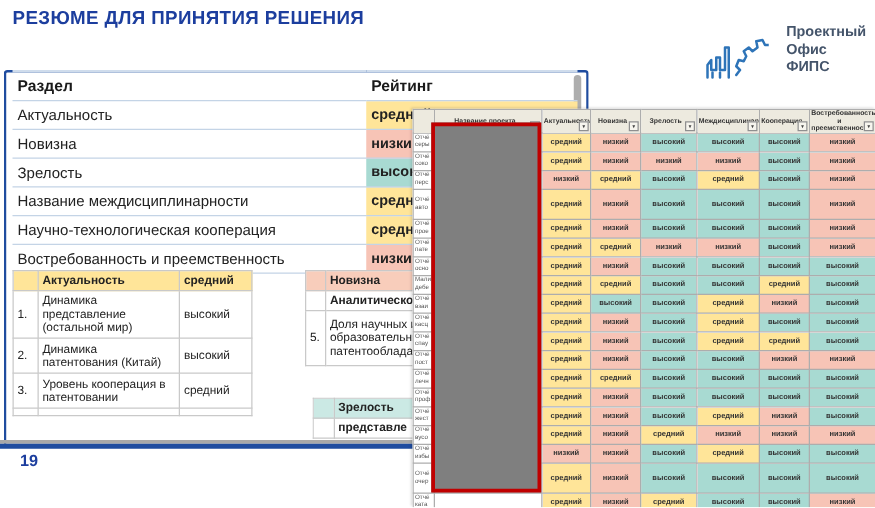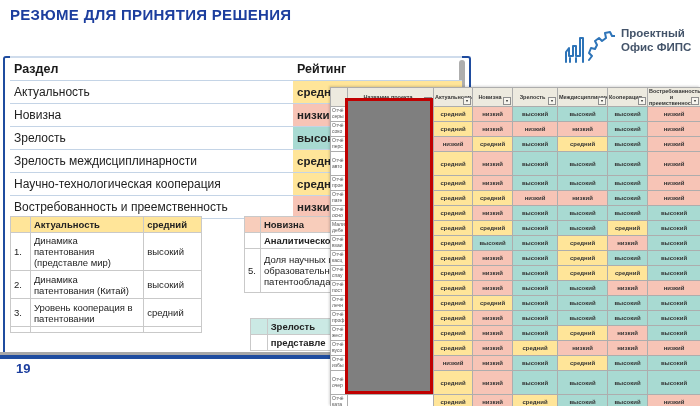--- a/index.html
+++ b/index.html
@@ -2,21 +2,21 @@
 <html><head>
 <meta charset="utf-8">
 <style>
   html,body{margin:0;padding:0;background:#fff;}
   .stage{position:relative;width:700px;height:406px;background:#ffffff;overflow:hidden;
          font-family:"Liberation Sans",sans-serif;}
 
   
   .slide-title{position:absolute;left:10px;top:6px;font-size:15px;font-weight:bold;
                color:#1c3e9e;letter-spacing:.3px;}
-  .logo{position:absolute;left:563px;top:14px;width:130px;height:54px;display:flex;align-items:center;}
+  .logo{position:absolute;left:563px;top:14px;width:130px;height:54px;display:flex;align-items:center;gap:8px;}
   .logo svg{flex:0 0 auto;}
   .logo-text{margin-left:6px;font-size:11.5px;font-weight:bold;color:#44546a;line-height:1.2;}
 
   
   .frame{position:absolute;left:3px;top:56px;width:464px;height:299px;
          border:2px solid #1f4c9f;border-bottom:none;border-radius:3px 3px 0 0;background:#fff;}
   .scrollbar-thumb{position:absolute;left:459px;top:60px;width:6px;height:60px;
                    background:#aeaeae;border-radius:3px;}
 
   table.main{position:absolute;left:10px;top:56px;width:452px;border-collapse:collapse;
@@ -107,21 +107,21 @@
         </tr>
         <tr>
           <td class="sec">Новизна</td>
           <td class="rat lv-low">низкий</td>
         </tr>
         <tr>
           <td class="sec">Зрелость</td>
           <td class="rat lv-high">высокий</td>
         </tr>
         <tr>
-          <td class="sec">Зрелость междисциплинарности</td>
+          <td class="sec">Название междисциплинарности</td>
           <td class="rat lv-med">средний</td>
         </tr>
         <tr>
           <td class="sec">Научно-технологическая кооперация</td>
           <td class="rat lv-med">средний</td>
         </tr>
         <tr>
           <td class="sec">Востребованность и преемственность</td>
           <td class="rat lv-low">низкий</td>
         </tr>
@@ -137,21 +137,21 @@
     <tbody>
       <tr style="height:15px">
         <td class="lv-med"></td>
         <td class="lv-med hd">Актуальность</td>
         <td class="lv-med hd">средний</td>
       </tr>
     </tbody>
     <tbody>
         <tr style="height: 28px;">
           <td>1.</td>
-          <td>Динамика патентования (представле мир)</td>
+          <td>Динамика представление (остальной мир)</td>
           <td>высокий</td>
         </tr>
         <tr style="height: 28px;">
           <td>2.</td>
           <td>Динамика патентования (Китай)</td>
           <td>высокий</td>
         </tr>
         <tr style="height: 28px;">
           <td>3.</td>
           <td>Уровень кооперация в патентовании</td>

